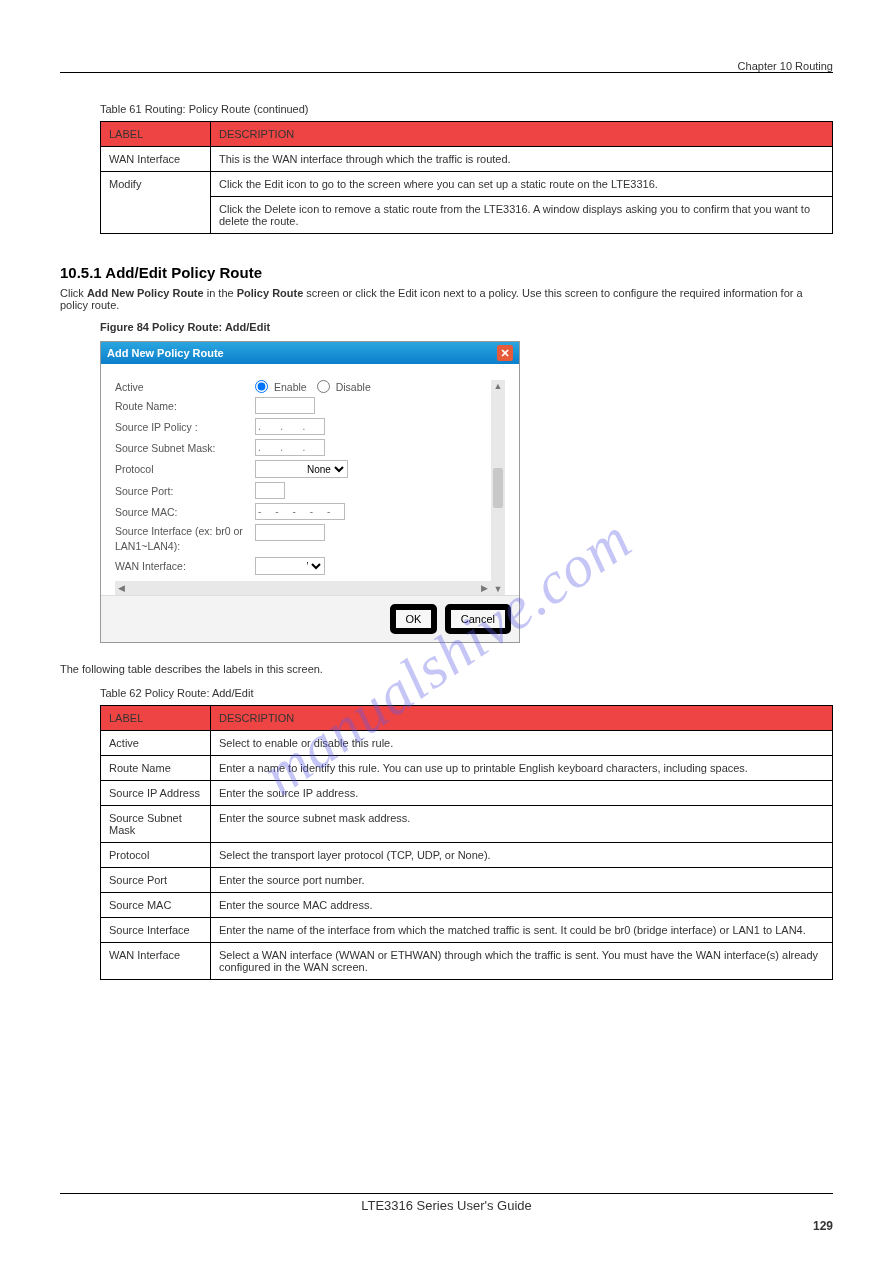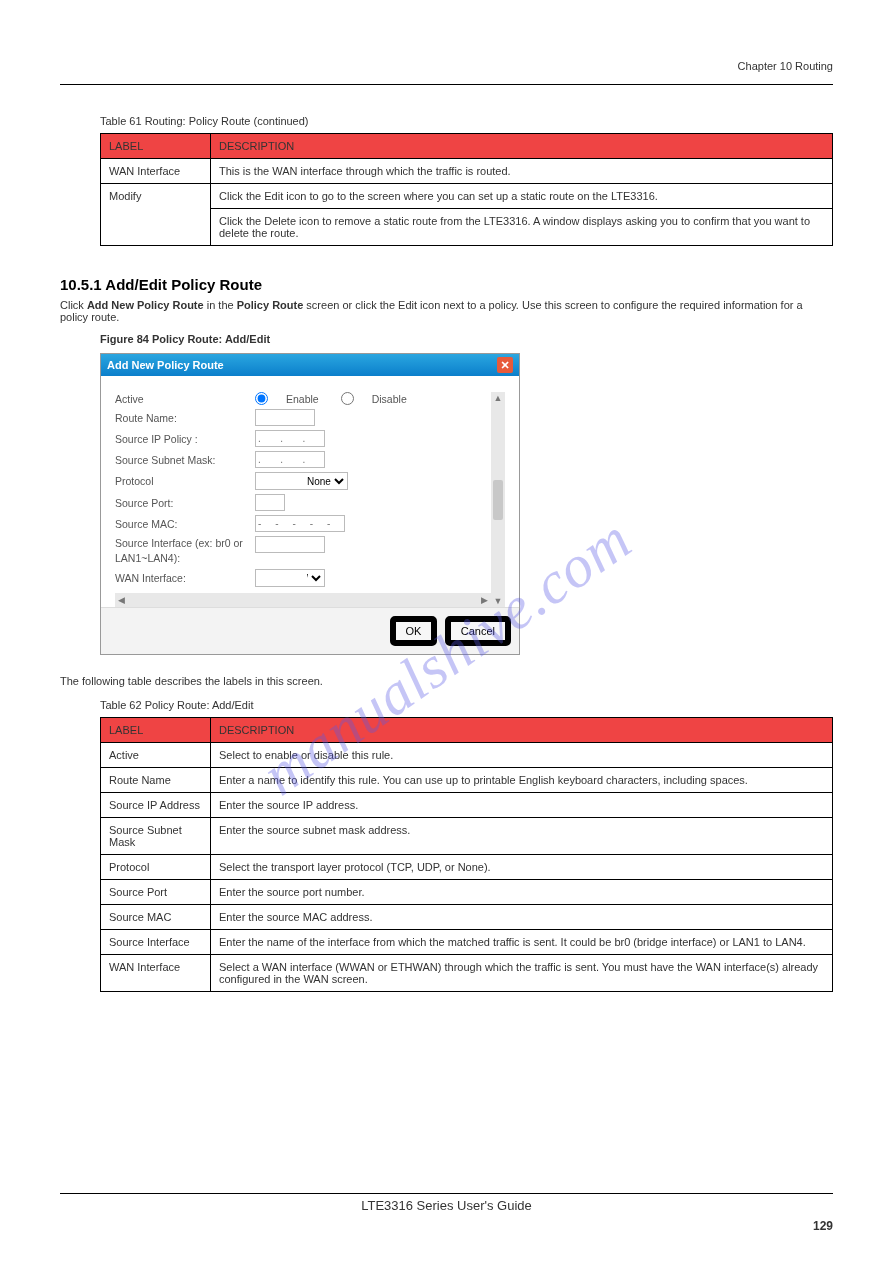--- a/index.html
+++ b/index.html
@@ -15,21 +15,21 @@
   .page {
     padding: 60px 60px 30px 60px;
     width: 100%;
     height: 100%;
     position: relative;
   }
   .chapter-header {
     text-align: right;
     font-size: 11px;
     color: #333;
-    margin-bottom: 12px;
+    margin-bottom: 0;
   }
   hr.header-rule {
     border: none;
     border-top: 1px solid #000;
     margin-bottom: 30px;
   }
   .table-caption {
     font-size: 11px;
     margin: 12px 0 6px 40px;
   }
@@ -141,21 +141,21 @@
     border: 1px solid #bbb;
     height: 17px;
     padding: 0 2px;
     font-size: 10px;
     background: #fff;
   }
   .w60 { width: 60px; }
   .w70 { width: 70px; }
   .w90 { width: 90px; }
   .w30 { width: 30px; }
-  .radio-pair { display: flex; align-items: center; gap: 16px; }
+  .radio-pair { display: flex; align-items: center; gap: 4px; }
   .radio-pair input { margin: 0 2px 0 0; }
   select.tiny {
     border: 1px solid #bbb;
     font-size: 10px;
     height: 18px;
     background: #fff;
     padding-left: 47px;
   }
   .hscroll {
     height: 14px;

